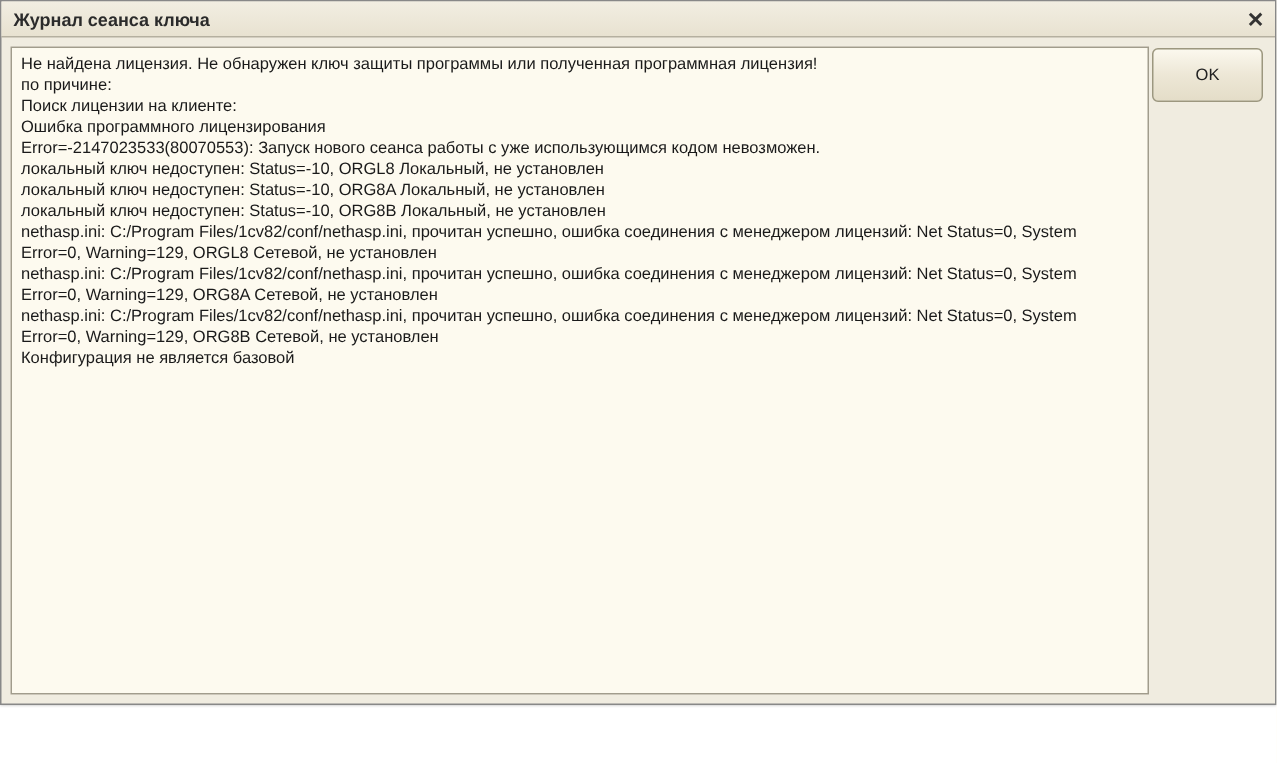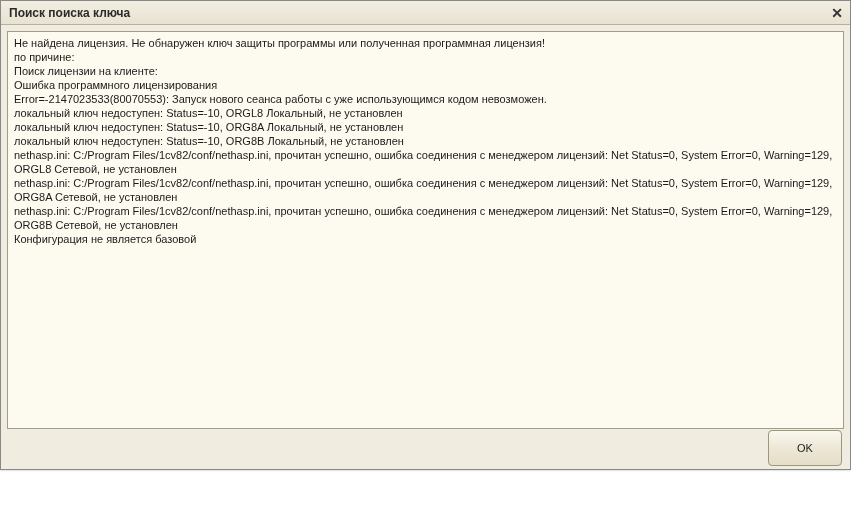--- a/index.html
+++ b/index.html
@@ -48,21 +48,20 @@
       font-size: 14px;
       font-weight: bold;
       color: #333;
       cursor: pointer;
       user-select: none;
     }
     .content-area {
       flex: 1;
       padding: 6px;
       display: flex;
-      flex-direction: column;
     }
     .log-box {
       flex: 1;
       background: #fdfaef;
       border: 1px solid #a19c8c;
       padding: 4px 6px;
       font-size: 11px;
       line-height: 14px;
       color: #1a1a1a;
       overflow: auto;
@@ -91,21 +90,21 @@
       cursor: pointer;
       padding: 0 18px;
       font-family: Tahoma, Arial, sans-serif;
     }
   </style>
 </head>
 <body>
 
 <div class="dialog">
   <div class="titlebar">
-    <span class="titlebar-text">Поиск поиска ключа</span>
+    <span class="titlebar-text">Журнал сеанса ключа</span>
     <span class="close-btn">✕</span>
   </div>
   <div class="content-area">
     <div class="log-box" id="log-box"><span class="log-line">Не найдена лицензия. Не обнаружен ключ защиты программы или полученная программная лицензия!</span><span class="log-line">по причине:</span><span class="log-line">Поиск лицензии на клиенте:</span><span class="log-line">Ошибка программного лицензирования</span><span class="log-line">Error=-2147023533(80070553): Запуск нового сеанса работы с уже использующимся кодом невозможен.</span><span class="log-line">локальный ключ недоступен: Status=-10, ORGL8 Локальный, не установлен</span><span class="log-line">локальный ключ недоступен: Status=-10, ORG8A Локальный, не установлен</span><span class="log-line">локальный ключ недоступен: Status=-10, ORG8B Локальный, не установлен</span><span class="log-line">nethasp.ini: C:/Program Files/1cv82/conf/nethasp.ini, прочитан успешно, ошибка соединения с менеджером лицензий: Net Status=0, System Error=0, Warning=129, ORGL8 Сетевой, не установлен</span><span class="log-line">nethasp.ini: C:/Program Files/1cv82/conf/nethasp.ini, прочитан успешно, ошибка соединения с менеджером лицензий: Net Status=0, System Error=0, Warning=129, ORG8A Сетевой, не установлен</span><span class="log-line">nethasp.ini: C:/Program Files/1cv82/conf/nethasp.ini, прочитан успешно, ошибка соединения с менеджером лицензий: Net Status=0, System Error=0, Warning=129, ORG8B Сетевой, не установлен</span><span class="log-line">Конфигурация не является базовой</span></div>
     <div class="button-bar">
       <button class="ok-button">OK</button>
     </div>
   </div>
 </div>
 

